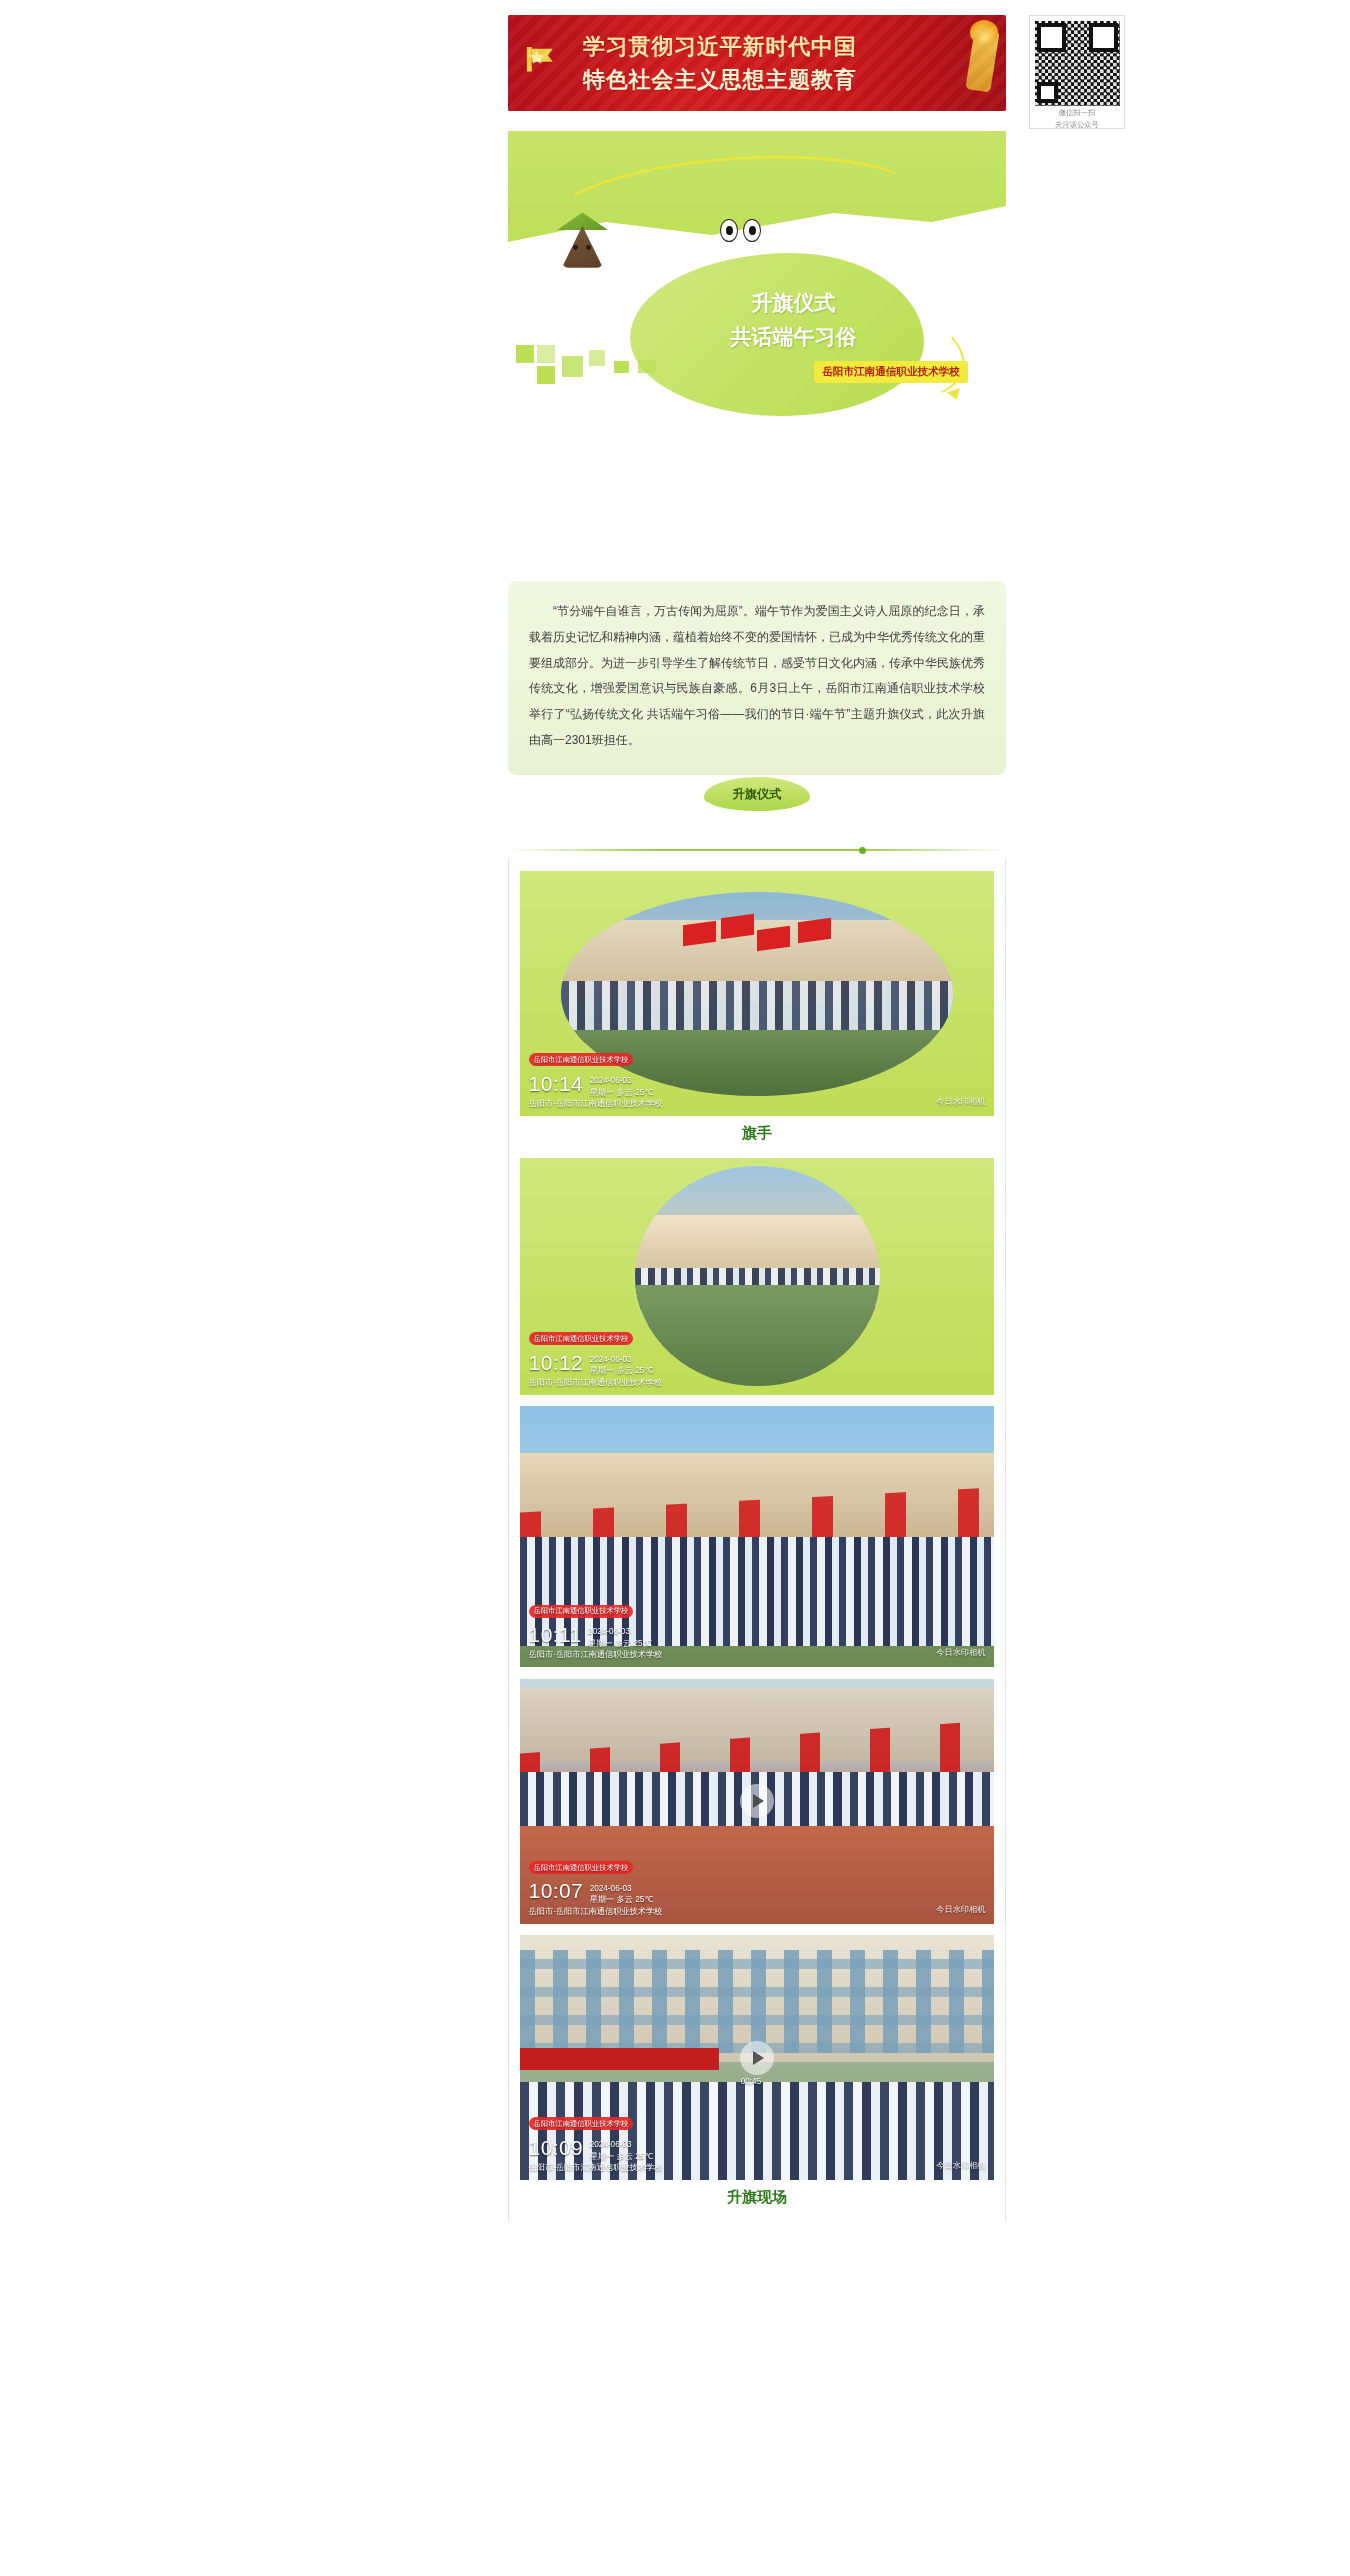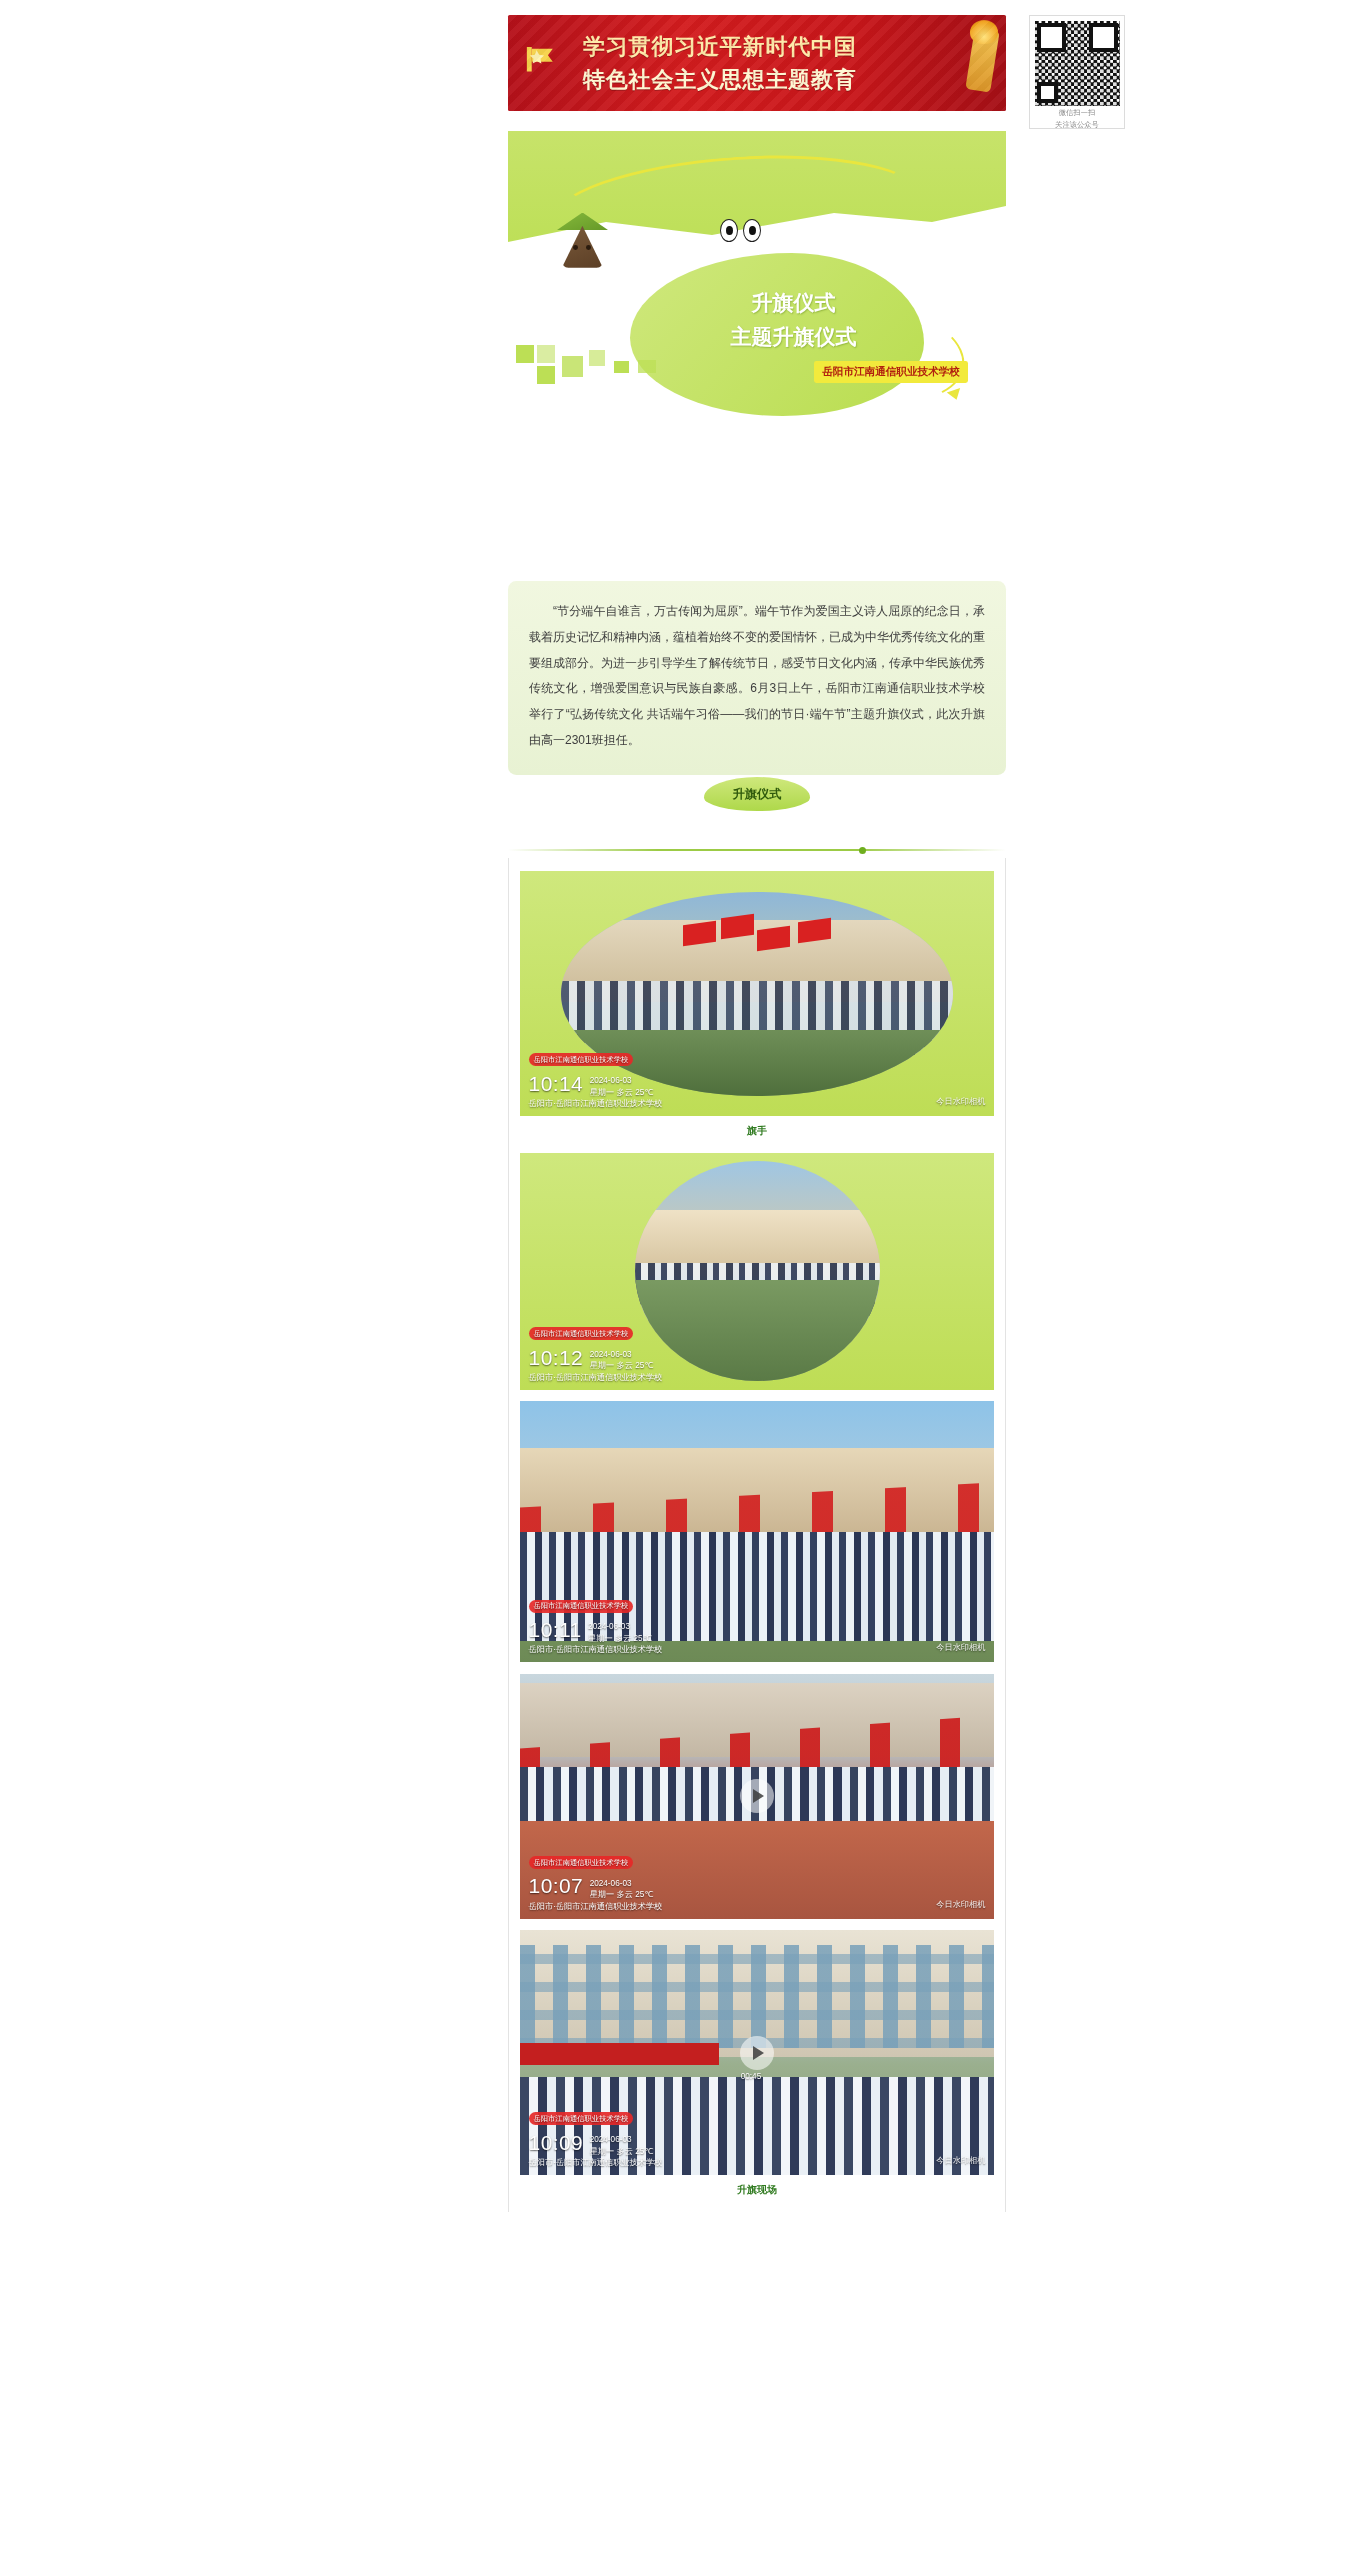--- a/index.html
+++ b/index.html
@@ -320,21 +320,21 @@
     margin-left: 3.3px;
   }
   .dur {
     position:absolute; left:50%; top:50%; margin: 19.6px 0 0 -16.3px;
     color:#fff; font-size:8.2px; z-index:5;
     text-shadow:0 0.8px 1.6px rgba(0,0,0,.6);
   }
   .caption {
     text-align:center;
     color:#2f7a1f;
-    font-size: 10px;
+    font-size: 15px;
     font-weight: bold;
     padding: 8.2px 0 3.3px;
   }
   .names-box {
     border:0.8px solid #dcdcdc;
     padding: 8.2px 9.8px;
     text-align:center;
     color:#333;
     font-size: 9.8px;
     margin-bottom: 13px;
@@ -512,21 +512,21 @@
 
     <div class="eyes">
       <span class="e l"></span>
         <span class="e r"></span>
       <span class="p l"></span>
         <span class="p r"></span>
     </div>
 
     <div class="art-title">
       <div>升旗仪式</div>
-      <div>主题升旗仪式</div>
+      <div>共话端午习俗</div>
     </div>
 
     <div class="arrow-curve"></div>
     <div class="arrow-head"></div>
 
     <div class="pix">
       <i style="left:0;top:0;width:18px;height:18px;"></i>
       <i style="left:21px;top:0;width:18px;height:18px;opacity:.55;"></i>
       <i style="left:21px;top:21px;width:18px;height:18px;"></i>
       <i style="left:46px;top:11.4px;width:21px;height:21px;opacity:.8;"></i>

